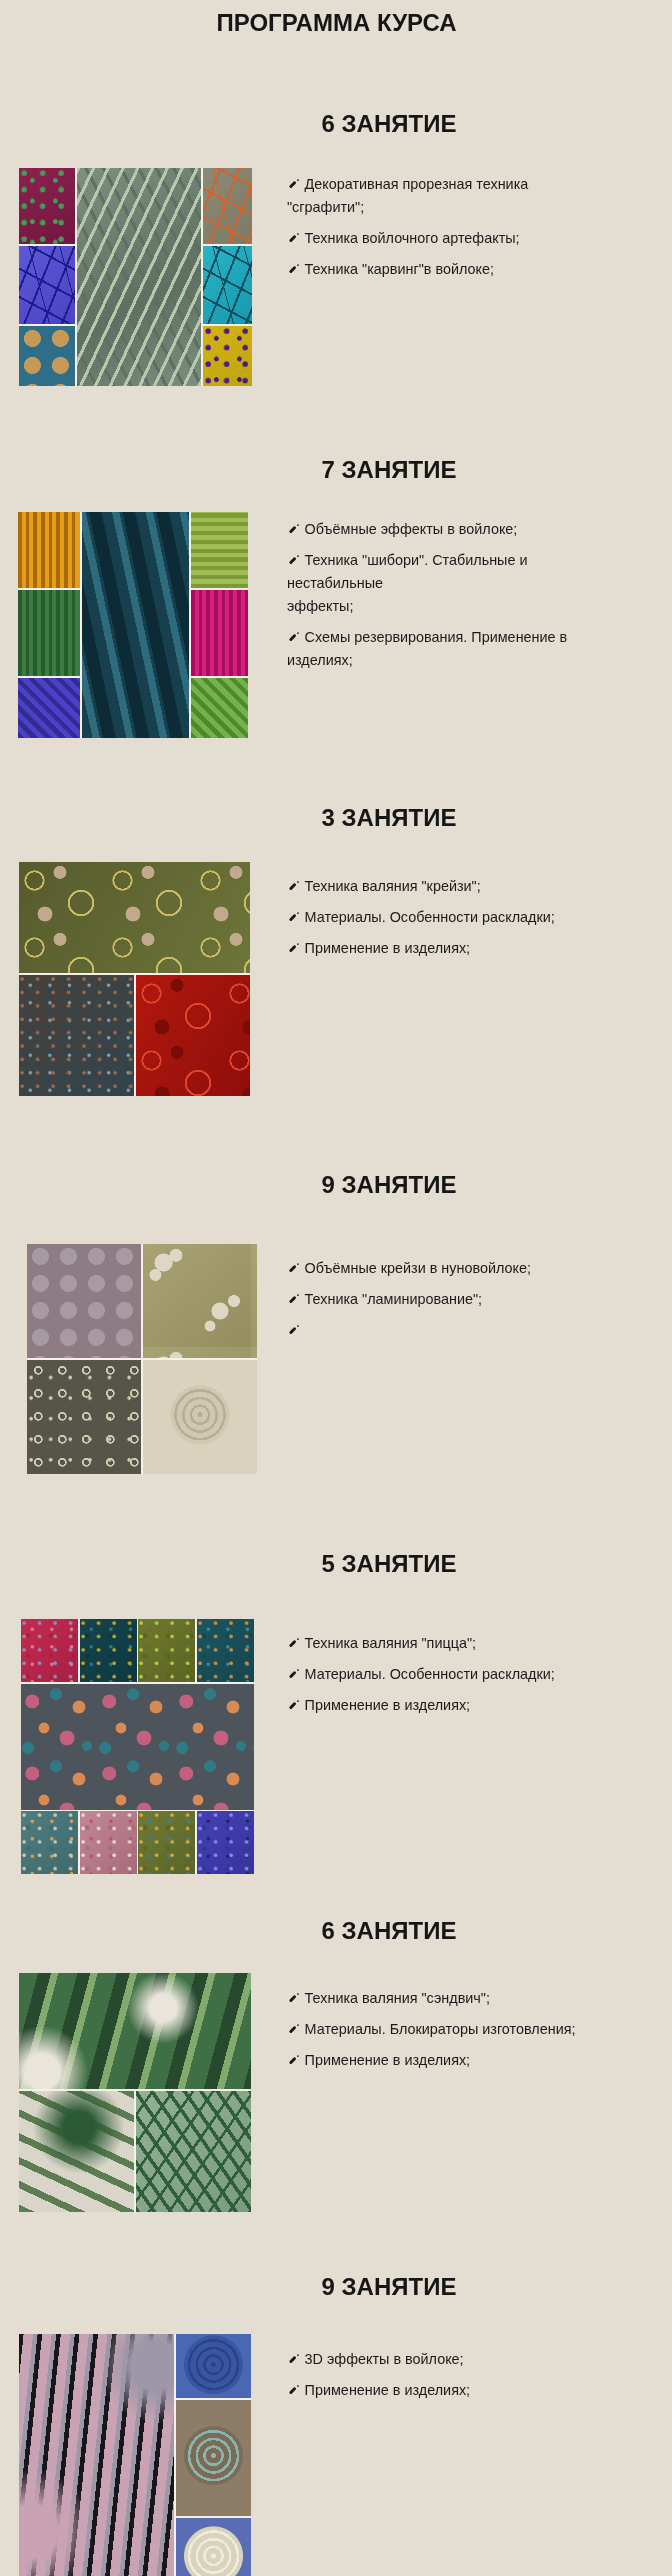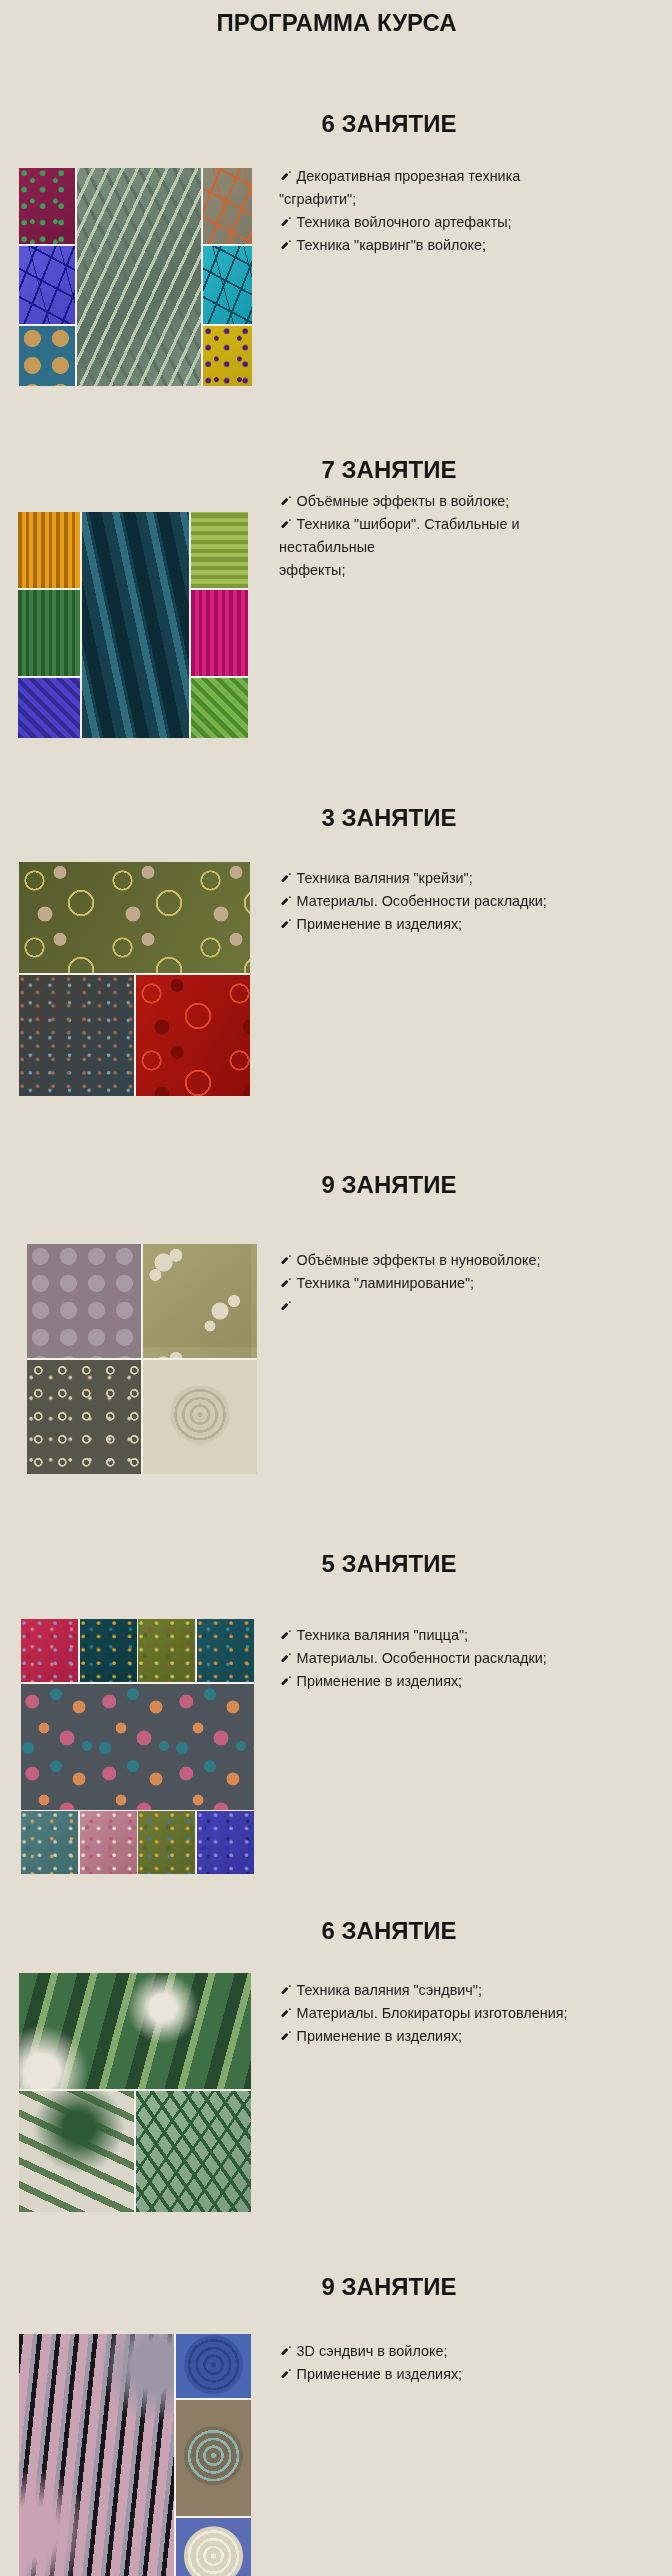--- a/index.html
+++ b/index.html
@@ -22,23 +22,23 @@
     font-size:24px;line-height:29px;font-weight:bold;color:#161616;
   }
   .h1{top:109px}.h2{top:455px}.h3{top:803px}.h4{top:1170px}
   .h5{top:1549px}.h6{top:1916px}.h7{top:2272px}
 
   .topics{
     position:absolute;left:279px;width:315px;
     margin:0;padding:0;list-style:none;
     font-size:14.4px;line-height:23px;color:#1b1b1b;
   }
-  .t1{top:165px}.t2{top:490px}.t3{top:867px}.t4{top:1249px}
+  .t1{top:165px}.t2{top:510px}.t3{top:867px}.t4{top:1249px}
   .t5{top:1624px}.t6{top:1979px}.t7{top:2340px}
-  .topics li{white-space:pre-wrap;margin:0;}
+  .topics li{white-space:pre-wrap;margin:8px;}
   .pen{width:13px;height:13px;margin-right:4.6px;vertical-align:-1.5px;fill:#161616;display:inline-block;}
 
   .collage{
     position:absolute;display:grid;gap:2.1px;background:#f4f1ea;
   }
   .c1{left:19px;top:168px;grid-template-columns:56px 124px 49px;grid-template-rows:76px 78px 60px;grid-template-areas:"a d e" "b d f" "c d g";}
   .c2{left:18px;top:512px;grid-template-columns:62px 107px 57px;grid-template-rows:76px 86px 60px;grid-template-areas:"a d e" "b d f" "c d g";}
   .c3{left:19px;top:862px;grid-template-columns:115px 114px;grid-template-rows:111px 121px;grid-template-areas:"a a" "b c";}
   .c4{left:27px;top:1244px;grid-template-columns:114px 114px;grid-template-rows:114px 114px;grid-template-areas:"a b" "c d";}
   .c5{left:21px;top:1619px;gap:1.5px;grid-template-columns:repeat(4,57px);grid-template-rows:63px 126px 63px;grid-template-areas:"a b c d" "e e e e" "f g h i";}
@@ -116,20 +116,24 @@
   <ul class="topics t2">
       <li class="bullet"><svg class="pen" viewBox="0 0 24 24" aria-hidden="true">
           <rect x="3" y="9.5" width="15" height="5.5" rx="2.75" transform="rotate(-45 10.5 12.25)"></rect>
           <circle cx="20.2" cy="3.8" r="1.6"></circle>
         </svg><span class="bullet-text">Объёмные эффекты в войлоке;</span></li>
       <li class="bullet"><svg class="pen" viewBox="0 0 24 24" aria-hidden="true">
           <rect x="3" y="9.5" width="15" height="5.5" rx="2.75" transform="rotate(-45 10.5 12.25)"></rect>
           <circle cx="20.2" cy="3.8" r="1.6"></circle>
         </svg><span class="bullet-text">Техника "шибори". Стабильные и нестабильные
 эффекты;</span></li>
+      <li class="bullet"><svg class="pen" viewBox="0 0 24 24" aria-hidden="true">
+          <rect x="3" y="9.5" width="15" height="5.5" rx="2.75" transform="rotate(-45 10.5 12.25)"></rect>
+          <circle cx="20.2" cy="3.8" r="1.6"></circle>
+        </svg><span class="bullet-text">Схемы резервирования. Применение в изделиях;</span></li>
     </ul>
 </section>
 
 <section>
   <h2 class="lesson-heading h3">3 ЗАНЯТИЕ</h2>
   <div class="collage c3">
       <div class="tile pat-squiggle" style="grid-area: a; --c1: #565b2d; --c2: #6d7539; --c3: #cdbc63; --c4: #c2a88c;"></div>
       <div class="tile pat-speck" style="grid-area: b; --c1: #45413b; --c2: #33444e; --c3: #a06a4a; --c4: #7fa0ac;"></div>
       <div class="tile pat-squiggle" style="grid-area: c; --c1: #b2180f; --c2: #8e0e0a; --c3: #e0452c; --c4: #7a0c08;"></div>
     </div>
@@ -154,21 +158,21 @@
   <div class="collage c4">
       <div class="tile pat-bumps" style="grid-area: a; --c1: #8d7c84; --c2: #7f6e76; --c3: #a89aa1;"></div>
       <div class="tile pat-flowers" style="grid-area: b; --c1: #a9a273; --c2: #948d5f; --c3: #ded7c4;"></div>
       <div class="tile pat-rings" style="grid-area: c; --c1: #56554a; --c2: #4a493e; --c3: #d3cab0;"></div>
       <div class="tile pat-rose" style="grid-area: d; --c1: #d9d3bd; --c2: #cfc9b2; --c3: #b6b099;"></div>
     </div>
   <ul class="topics t4">
       <li class="bullet"><svg class="pen" viewBox="0 0 24 24" aria-hidden="true">
           <rect x="3" y="9.5" width="15" height="5.5" rx="2.75" transform="rotate(-45 10.5 12.25)"></rect>
           <circle cx="20.2" cy="3.8" r="1.6"></circle>
-        </svg><span class="bullet-text">Объёмные эффекты в нуновойлоке;</span></li>
+        </svg><span class="bullet-text">Объёмные крейзи в нуновойлоке;</span></li>
       <li class="bullet"><svg class="pen" viewBox="0 0 24 24" aria-hidden="true">
           <rect x="3" y="9.5" width="15" height="5.5" rx="2.75" transform="rotate(-45 10.5 12.25)"></rect>
           <circle cx="20.2" cy="3.8" r="1.6"></circle>
         </svg><span class="bullet-text">Техника "ламинирование";</span></li>
       <li class="bullet"><svg class="pen" viewBox="0 0 24 24" aria-hidden="true">
           <rect x="3" y="9.5" width="15" height="5.5" rx="2.75" transform="rotate(-45 10.5 12.25)"></rect>
           <circle cx="20.2" cy="3.8" r="1.6"></circle>
         </svg></li>
     </ul>
 </section>
@@ -230,20 +234,20 @@
   <div class="collage c7">
       <div class="tile pat-fins" style="grid-area: a; --c1: #c9a3b4; --c2: #9d97a8; --c3: #17161a;"></div>
       <div class="tile pat-rose" style="grid-area: b; --c1: #4a67b4; --c2: #3a56a2; --c3: #2b4488;"></div>
       <div class="tile pat-rose" style="grid-area: c; --c1: #8d7d66; --c2: #7a6c56; --c3: #8ab4b0;"></div>
       <div class="tile pat-rose" style="grid-area: d; --c1: #5a6cb4; --c2: #d8d4bc; --c3: #efeadb;"></div>
     </div>
   <ul class="topics t7">
       <li class="bullet"><svg class="pen" viewBox="0 0 24 24" aria-hidden="true">
           <rect x="3" y="9.5" width="15" height="5.5" rx="2.75" transform="rotate(-45 10.5 12.25)"></rect>
           <circle cx="20.2" cy="3.8" r="1.6"></circle>
-        </svg><span class="bullet-text">3D сэндвич в войлоке;</span></li>
+        </svg><span class="bullet-text">3D эффекты в войлоке;</span></li>
       <li class="bullet"><svg class="pen" viewBox="0 0 24 24" aria-hidden="true">
           <rect x="3" y="9.5" width="15" height="5.5" rx="2.75" transform="rotate(-45 10.5 12.25)"></rect>
           <circle cx="20.2" cy="3.8" r="1.6"></circle>
         </svg><span class="bullet-text">Применение в изделиях;</span></li>
     </ul>
 </section>
 
 
 </body></html>

